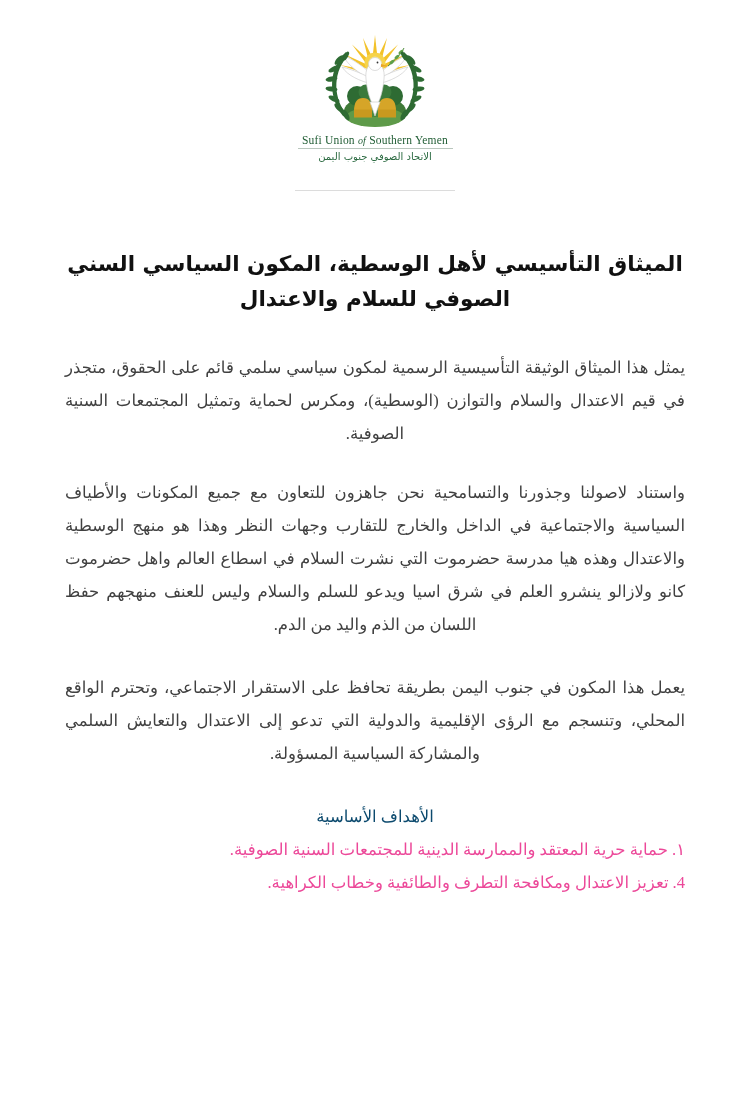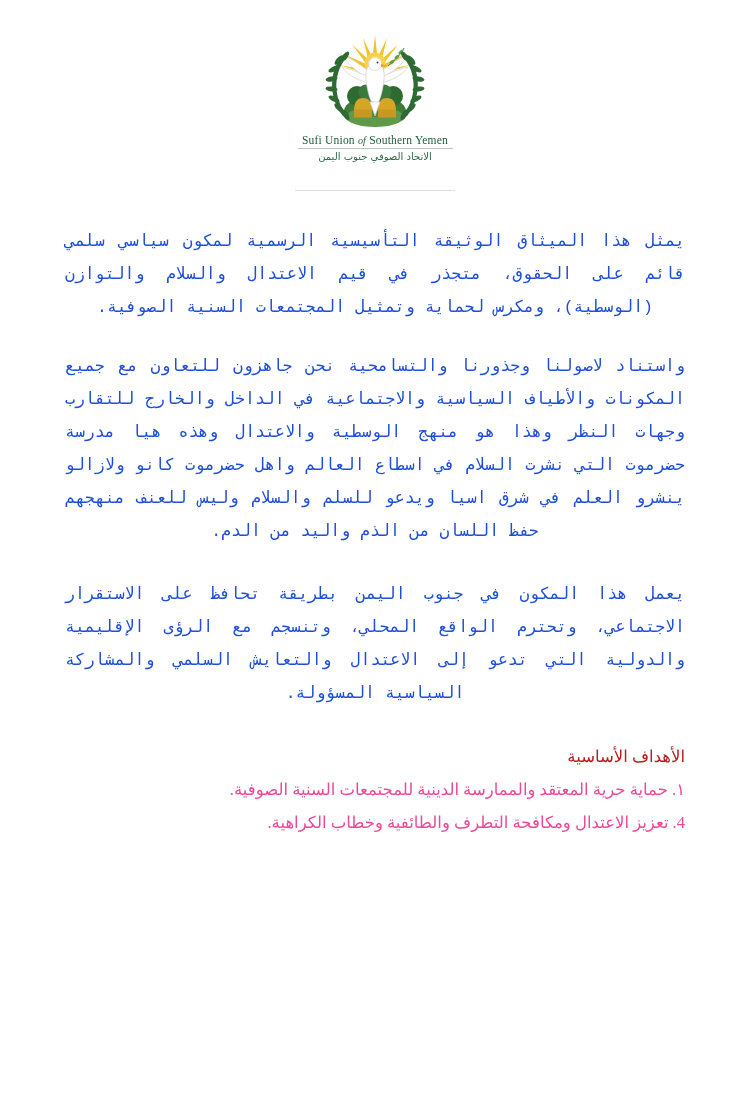--- a/index.html
+++ b/index.html
@@ -93,37 +93,37 @@
   }
 
   
   .body-content {
     margin: 0 auto;
     width: 620px;
     padding-top: 34px;
     direction: rtl;
   }
   .para {
-    font-family: Liberation Mono, monospace;
+    font-family: Liberation Serif, serif;
     font-size: 16.5px;
     line-height: 2.0;
-    color: #1d4ed8;
+    color: #404040;
     text-align: justify;
     text-align-last: center;
     margin: 0 0 26px 0;
     direction: rtl;
   }
   .para.p-gap-lg { margin-bottom: 30px; }
 
   .section-heading {
     font-family: "Liberation Serif", "DejaVu Serif", serif;
     font-size: 16.5px;
     line-height: 2.0;
-    color: #b91c1c;
-    text-align: right;
+    color: #0c4a6e;
+    text-align: center;
     margin: 4px 0 0 0;
     direction: rtl;
   }
   .goal-list {
     list-style: none;
     margin: 0;
     padding: 0;
     direction: rtl;
   }
   .goal-item {
@@ -242,20 +242,21 @@
       </div>
 
       <div class="logo-rule"></div>
 
       <div class="logo-arabic">الاتحاد الصوفي جنوب اليمن</div>
     </div>
 
     <div class="header-divider"></div>
   </div>
 
+  <h1 class="doc-title">الميثاق التأسيسي لأهل الوسطية، المكون السياسي السني الصوفي للسلام والاعتدال</h1>
 
   <div class="body-content">
 
     <p class="para">يمثل هذا الميثاق الوثيقة التأسيسية الرسمية لمكون سياسي سلمي قائم على الحقوق، متجذر في قيم الاعتدال والسلام والتوازن (الوسطية)، ومكرس لحماية وتمثيل المجتمعات السنية الصوفية.</p>
     <p class="para p-gap-lg">واستناد لاصولنا وجذورنا والتسامحية  نحن جاهزون للتعاون مع جميع المكونات والأطياف السياسية والاجتماعية في الداخل والخارج للتقارب وجهات النظر وهذا هو منهج الوسطية والاعتدال وهذه هيا مدرسة حضرموت  التي نشرت السلام في اسطاع العالم واهل حضرموت كانو ولازالو  ينشرو العلم في شرق اسيا ويدعو للسلم والسلام وليس للعنف  منهجهم حفظ اللسان من الذم واليد من الدم.</p>
     <p class="para p-gap-lg">يعمل هذا المكون في جنوب اليمن بطريقة تحافظ على الاستقرار الاجتماعي، وتحترم الواقع المحلي، وتنسجم مع الرؤى الإقليمية والدولية التي تدعو إلى الاعتدال والتعايش السلمي والمشاركة السياسية المسؤولة.</p>
 
     <div class="section-heading">الأهداف الأساسية</div>
 
     <ol class="goal-list">

